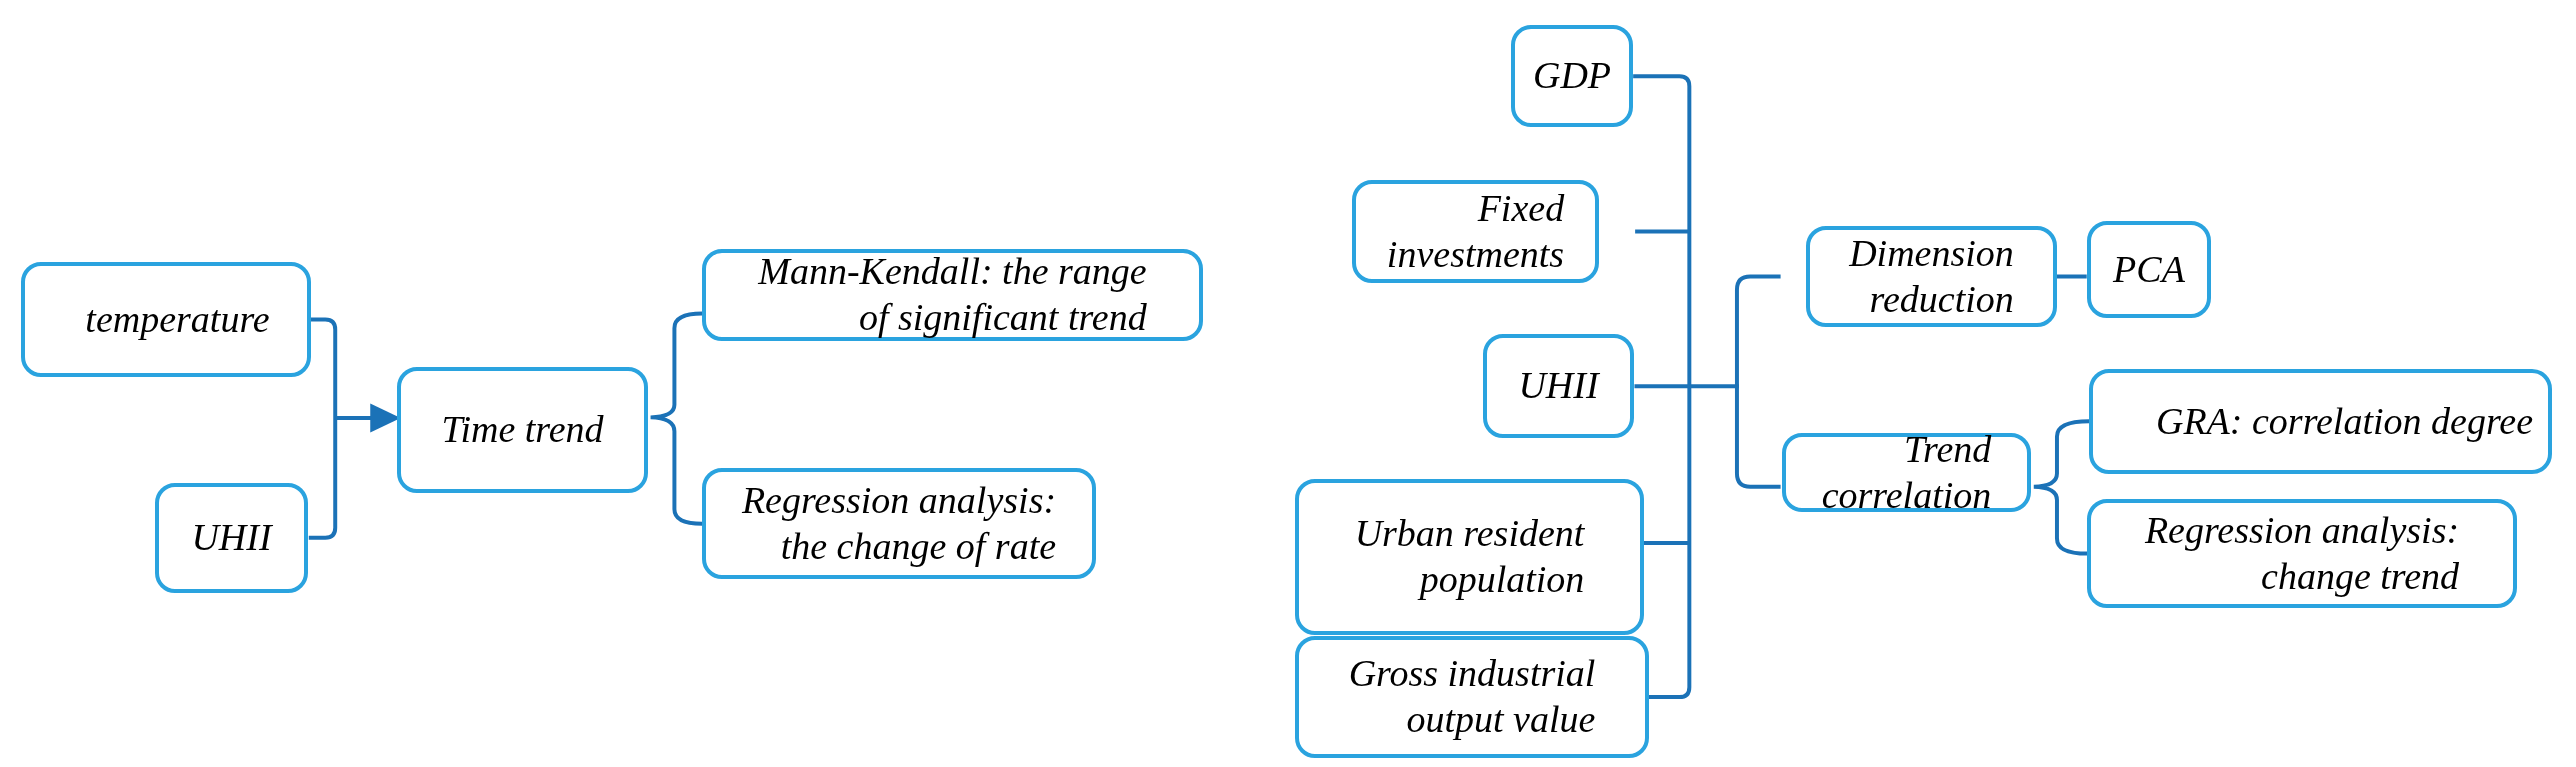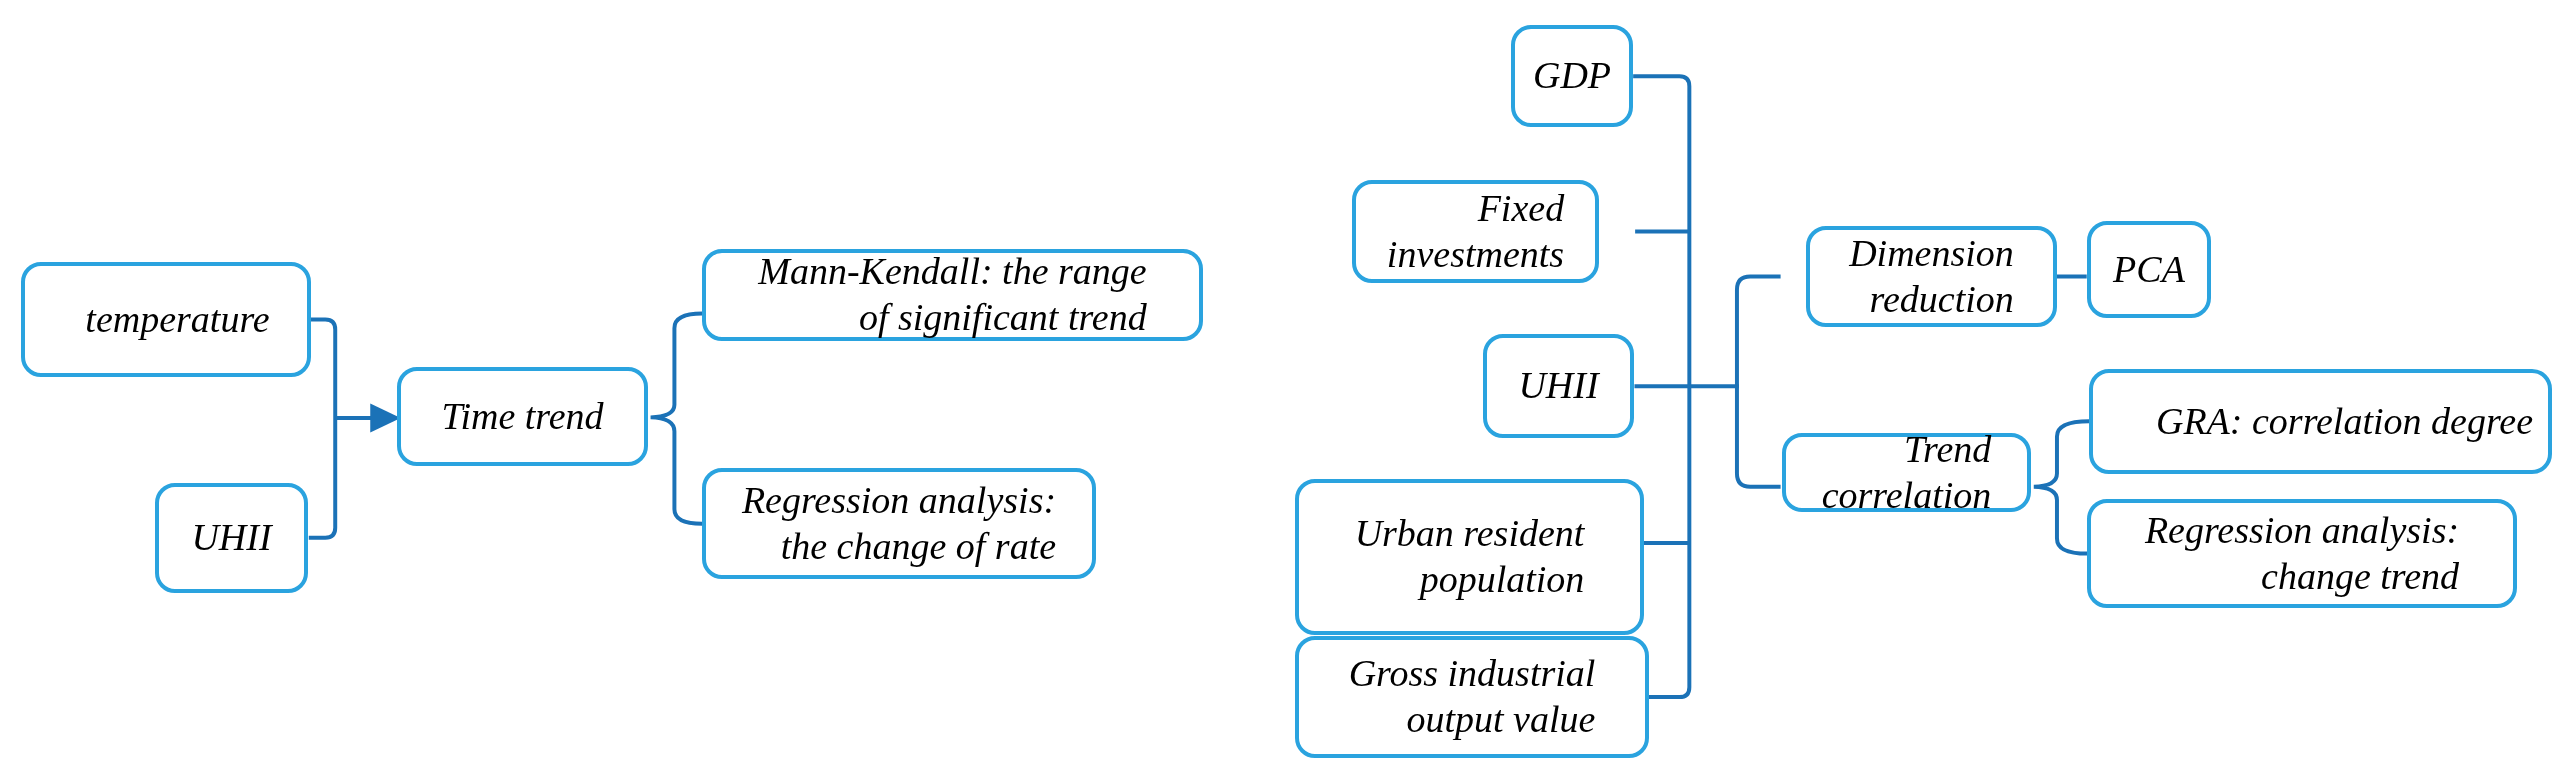--- a/index.html
+++ b/index.html
@@ -82,21 +82,21 @@
   </svg>
 
   <div class="node" style="left:21px; top:262px; width:290px; height:115px;padding-left:23px;">
     <span class="label">temperature</span>
   </div>
 
   <div class="node" style="left:155px; top:483px; width:153px; height:110px;">
     <span class="label">UHII</span>
   </div>
 
-  <div class="node" style="left:397px; top:367px; width:251px; height:99px;">
+  <div class="node" style="left:397px; top:367px; width:251px; height:126px;">
     <span class="label">Time trend</span>
   </div>
 
   <div class="node" style="left:702px; top:249px; width:501px; height:92px;">
     <span class="label">Mann-Kendall: the range
 of significant trend</span>
   </div>
 
   <div class="node" style="left:702px; top:468px; width:394px; height:111px;">
     <span class="label">Regression analysis:

